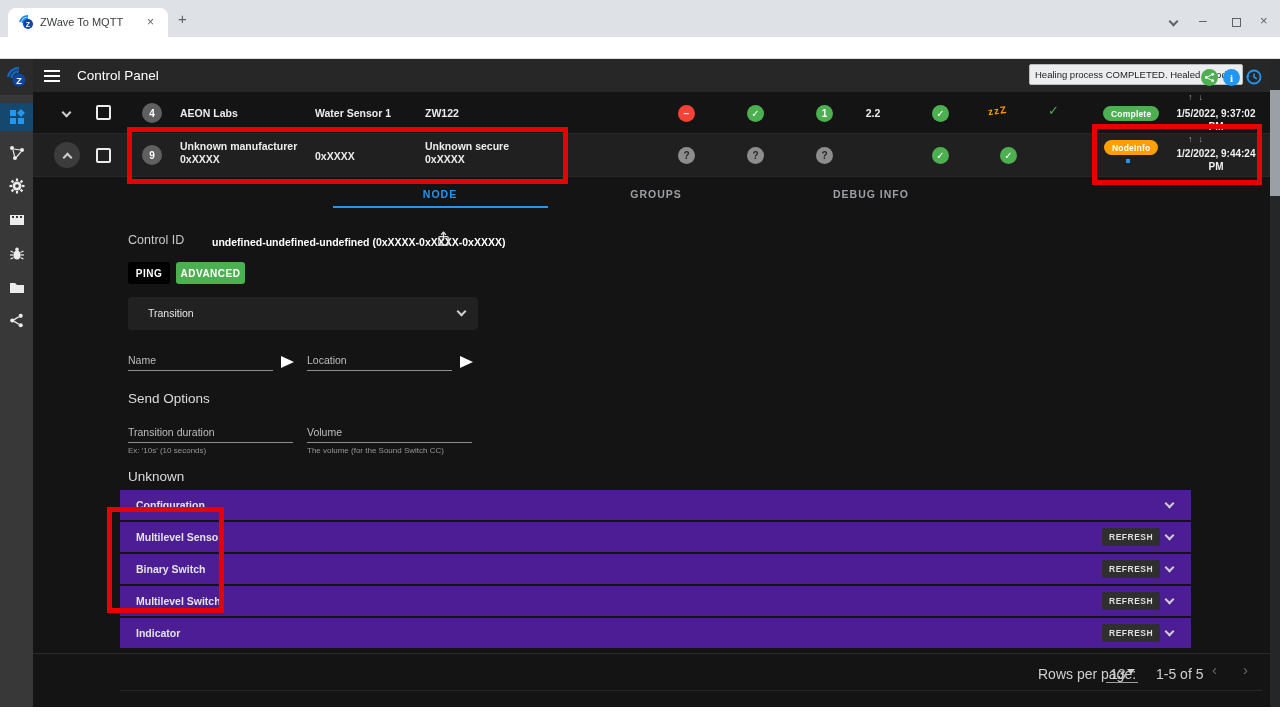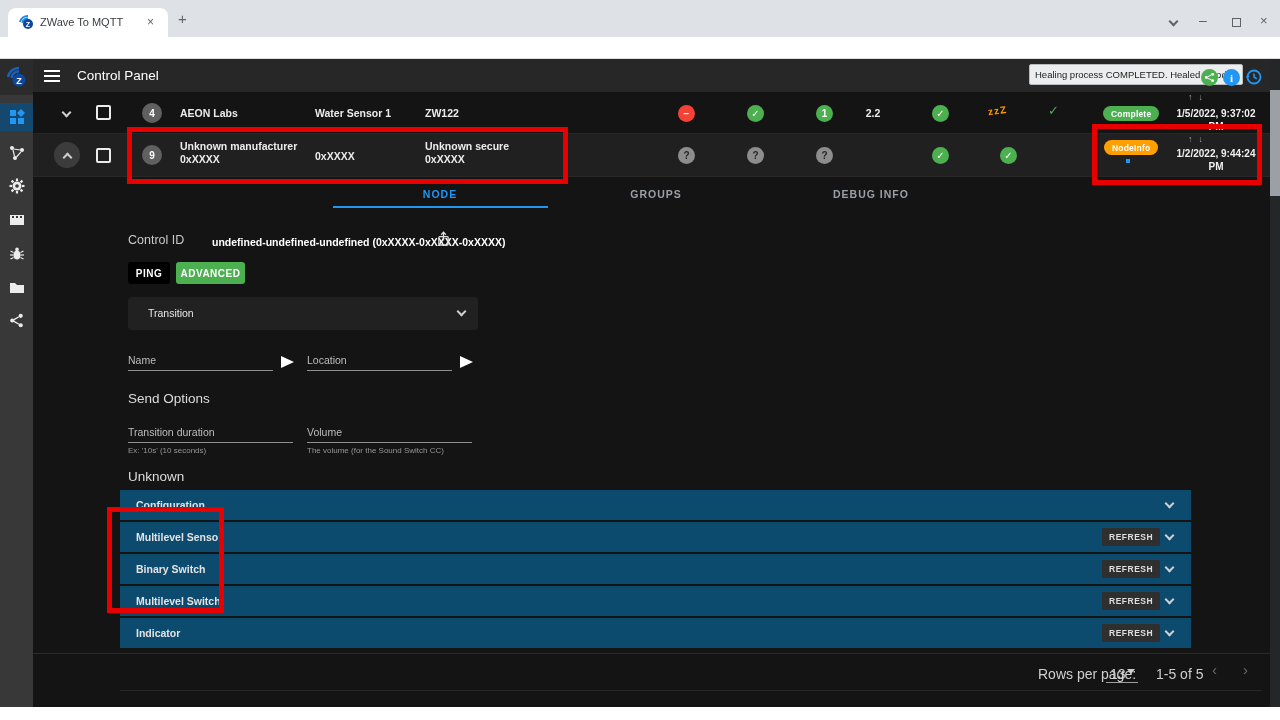--- a/index.html
+++ b/index.html
@@ -51,21 +51,21 @@
   .dtab.active { color:#2196f3; }
   #tabline { left:333px; top:206px; width:215px; height:2px; background:#2196f3; }
 
   
   .btn { border:none; border-radius:3px; color:#fff; font-size:10px; font-weight:bold; letter-spacing:.5px; display:flex; align-items:center; justify-content:center; cursor:pointer; font-family:inherit; }
   .uline { background:transparent; border:none; border-bottom:1px solid #8f8f8f; color:#e0e0e0; font-size:10.5px; outline:none; font-family:inherit; padding:2px 0 4px 0; }
   .uline::placeholder { color:#bdbdbd; opacity:1; }
   .sendtri { width:0; height:0; border-left:13px solid #fff; border-top:6px solid transparent; border-bottom:6px solid transparent; }
   .sect { font-size:13.5px; color:#dcdcdc; }
   .hint { font-size:8px; color:#969696; }
-  .vrow { left:120px; width:1071px; height:30px; background:#0c4a6e; }
+  .vrow { left:120px; width:1071px; height:30px; background:#4c1d95; }
   .vlabel { font-size:10.5px; font-weight:bold; color:#e3e3e3; }
   .refresh { background:#2f2f2f; border:none; border-radius:2px; color:#dedede; font-size:8.5px; font-weight:bold; letter-spacing:.5px; padding:4px 7px; font-family:inherit; }
 
   
   .foot { font-size:14px; font-weight:normal; color:#cfcfcf; white-space:nowrap; }
   .pgchev { font-size:15px; color:#6c6c6c; }
   .seltri { width:0; height:0; border-left:4px solid transparent; border-right:4px solid transparent; border-top:5px solid #cfcfcf; }
 
   
   #sbtrack { left:1270px; top:59px; width:10px; height:648px; background:#242628; }

